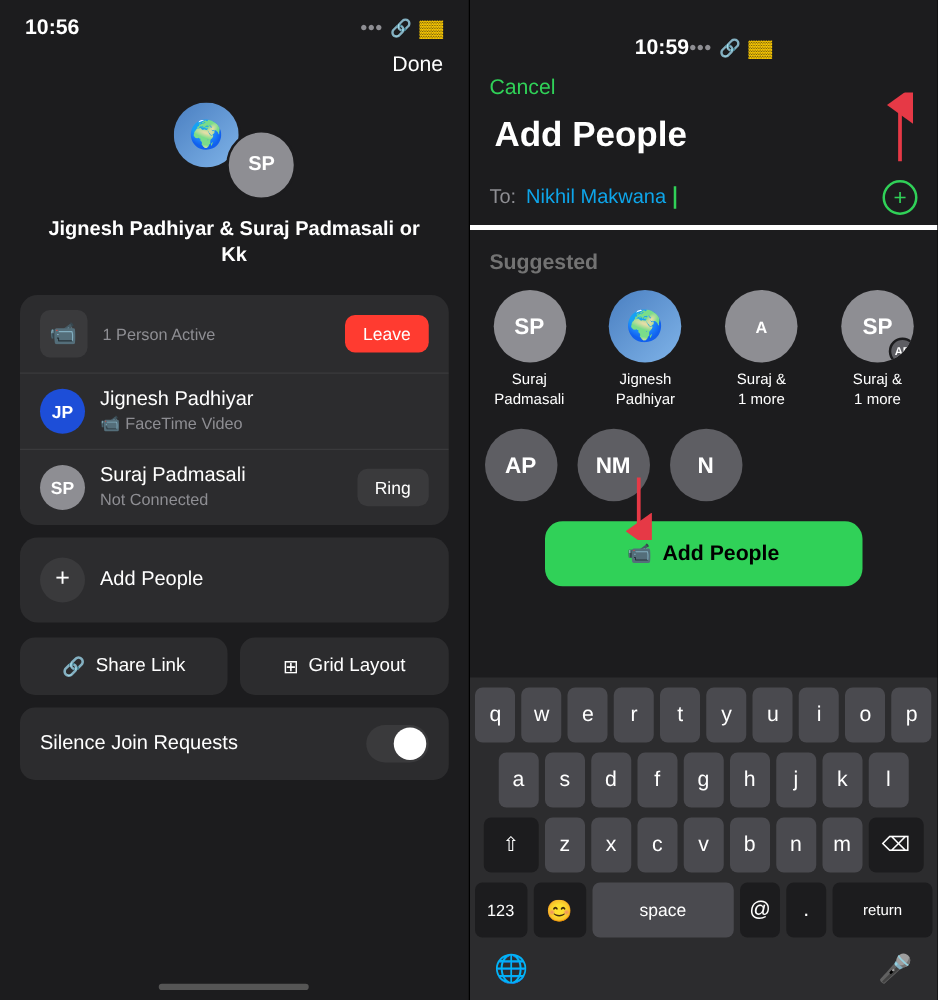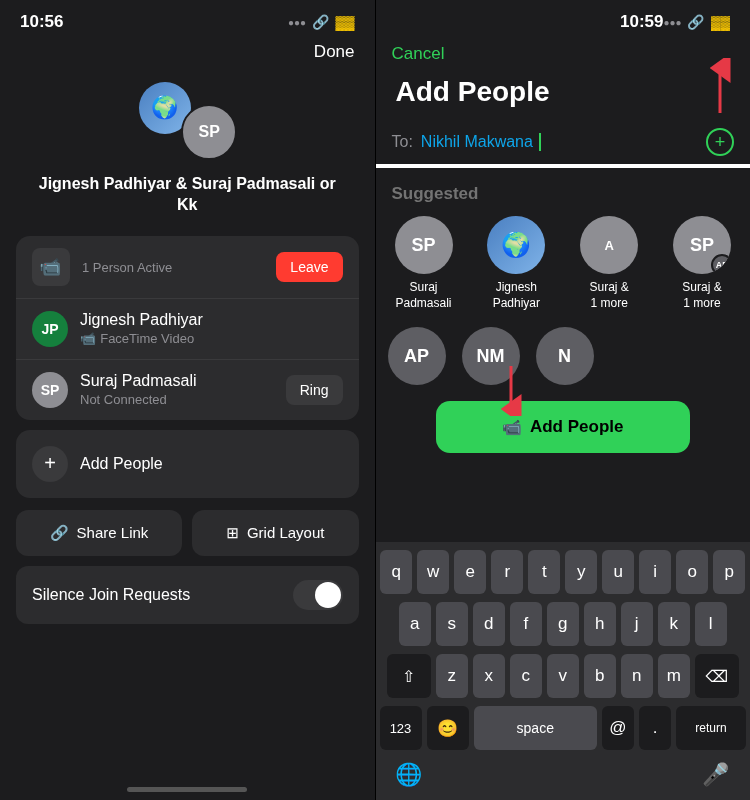--- a/index.html
+++ b/index.html
@@ -256,23 +256,23 @@
     .right-panel {
       width: 375px;
       height: 800px;
       background: #1c1c1e;
       position: relative;
       display: flex;
       flex-direction: column;
     }
     .status-bar-right {
       display: flex;
-      justify-content: flex-end;
-      align-items: center;
-      padding: 12px 20px 8px;
+      justify-content: center;
+      align-items: center;
+      padding: 28px 20px 8px;
     }
     .cancel-btn {
       color: #30d158;
       font-size: 17px;
       font-weight: 400;
       padding: 4px 0;
     }
     .add-people-title {
       color: #fff;
       font-size: 28px;
@@ -466,21 +466,21 @@
       <div class="call-icon-box">
         <span>📹</span>
       </div>
       <div class="call-item-info">
         <div class="call-item-sub">1 Person Active</div>
       </div>
       <div class="leave-btn">Leave</div>
     </div>
 
     <div class="call-item">
-      <div class="person-avatar" style="background:#15803d;">JP</div>
+      <div class="person-avatar" style="background:#1d4ed8;">JP</div>
       <div class="call-item-info">
         <div class="call-item-name">Jignesh Padhiyar</div>
         <div class="call-item-sub">
           <span>📹</span> FaceTime Video
         </div>
       </div>
     </div>
 
     <div class="call-item">
       <div class="person-avatar" style="background:#8e8e93;">SP</div>
@@ -648,21 +648,21 @@
       <div class="kb-key">m</div>
       <div class="kb-key dark wide" style="font-size:16px;">⌫</div>
     </div>
 
     <div class="kb-row">
       <div class="kb-key dark" style="font-size:13px; width:42px;">123</div>
       <div class="kb-key dark" style="width:42px;">😊</div>
       <div class="kb-key space" style="font-size:14px; flex:1; max-width:none; width:auto; padding:0 30px;">space</div>
       <div class="kb-key dark">@</div>
       <div class="kb-key dark">.</div>
-      <div class="kb-key dark" style="font-size:12px; width:70px;">return</div>
+      <div class="kb-key dark" style="font-size:12px; width:80px;">return</div>
     </div>
 
     <div class="kb-bottom">
       <span class="kb-bottom-icon">🌐</span>
       <span class="kb-bottom-icon">🎤</span>
     </div>
   </div>
 </div>
 
 </body></html>

